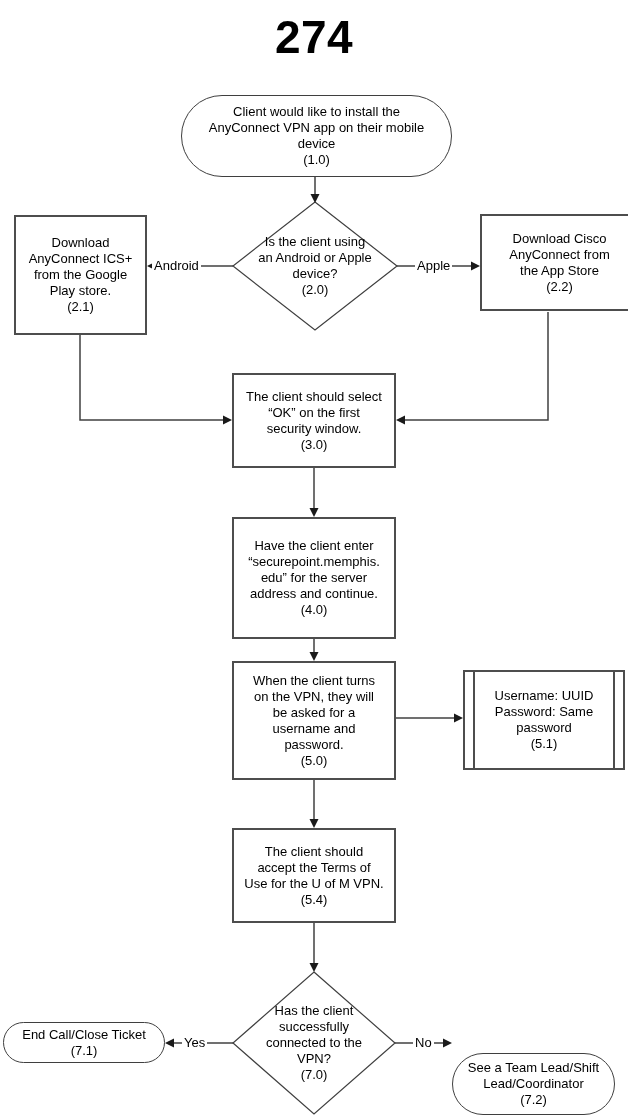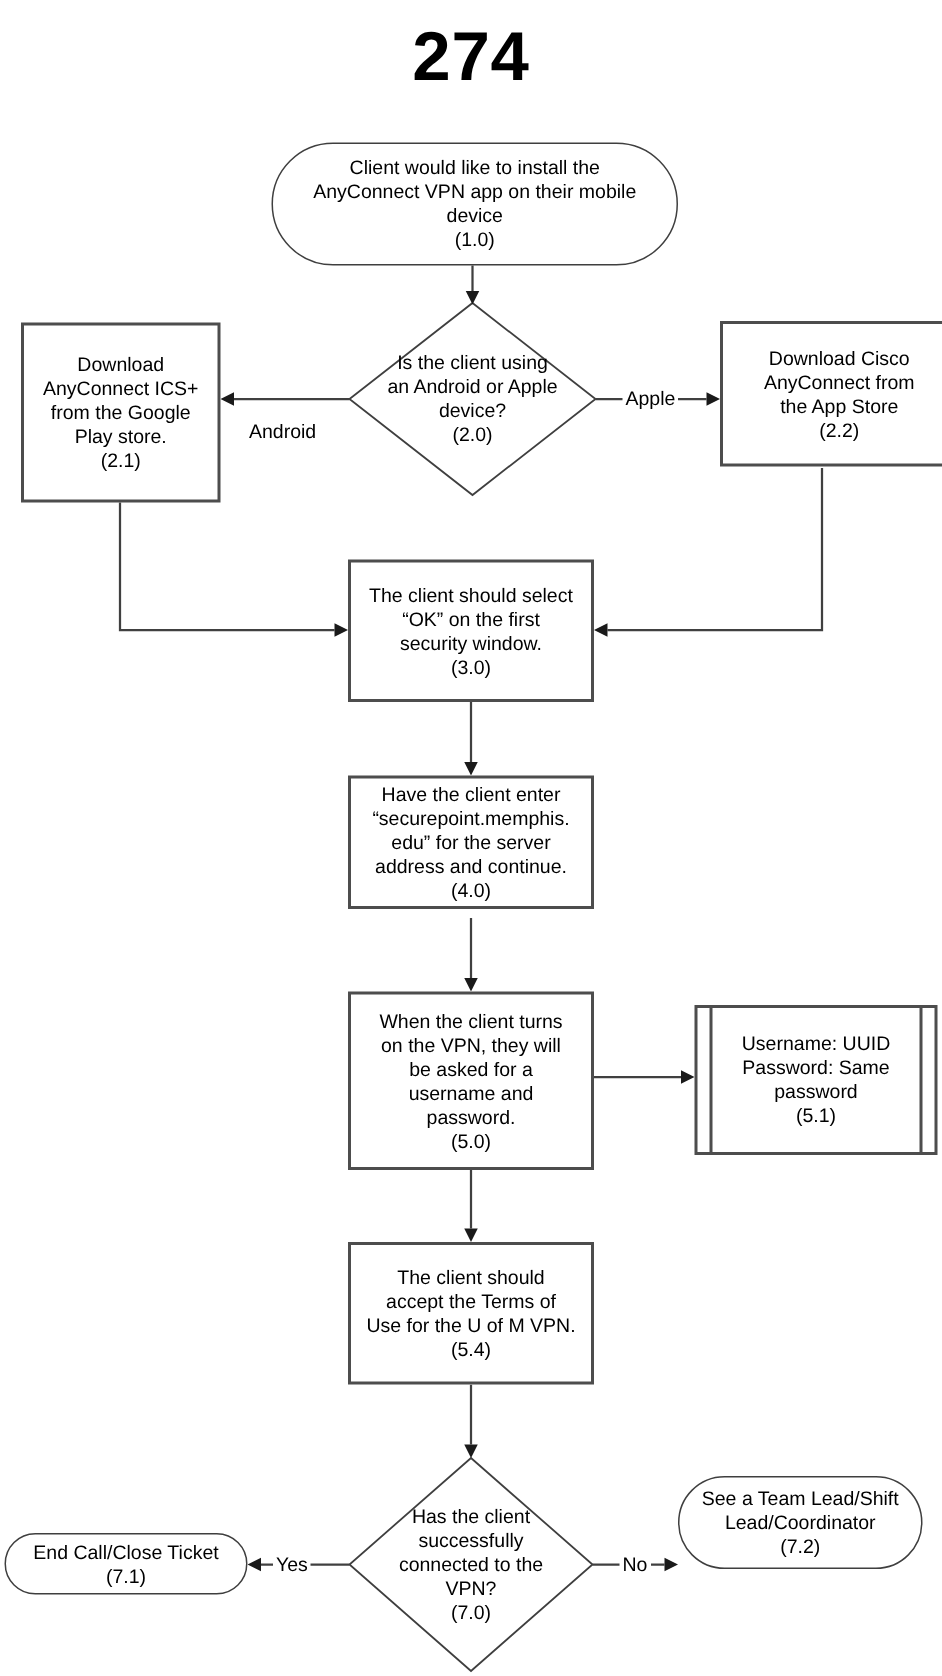--- a/index.html
+++ b/index.html
@@ -107,21 +107,21 @@
 (2.2)</span>
   </div>
 
   <div class="node rect" style="left:232px; top:373px; width:164px; height:95px;">
     <span class="txt">The client should select
 “OK” on the first
 security window.
 (3.0)</span>
   </div>
 
-  <div class="node rect" style="left:232px; top:517px; width:164px; height:89px;">
+  <div class="node rect" style="left:232px; top:517px; width:164px; height:122px;">
     <span class="txt">Have the client enter
 “securepoint.memphis.
 edu” for the server
 address and continue.
 (4.0)</span>
   </div>
 
   <div class="node rect" style="left:232px; top:661px; width:164px; height:119px;">
     <span class="txt">When the client turns
 on the VPN, they will
@@ -153,24 +153,24 @@
 connected to the
 VPN?
 (7.0)</span>
   </div>
 
   <div class="node oval" style="left:3px; top:1022px; width:162px; height:41px; border-radius:21px;">
     <span class="txt">End Call/Close Ticket
 (7.1)</span>
   </div>
 
-  <div class="node oval" style="left:452px; top:984px; width:163px; height:62px; border-radius:31px;">
+  <div class="node oval" style="left:452px; top:1053px; width:163px; height:62px; border-radius:31px;">
     <span class="txt">See a Team Lead/Shift
 Lead/Coordinator
 (7.2)</span>
   </div>
 
-  <div class="edge-label" style="left:164px; top:258px;margin-top:22px;"><span>Android</span></div>
+  <div class="edge-label" style="left:152px; top:258px;"><span>Android</span></div>
   <div class="edge-label" style="left:415px; top:258px;"><span>Apple</span></div>
   <div class="edge-label" style="left:182px; top:1035px;"><span>Yes</span></div>
   <div class="edge-label" style="left:413px; top:1035px;"><span>No</span></div>
 
 </div>
 
 </body></html>

